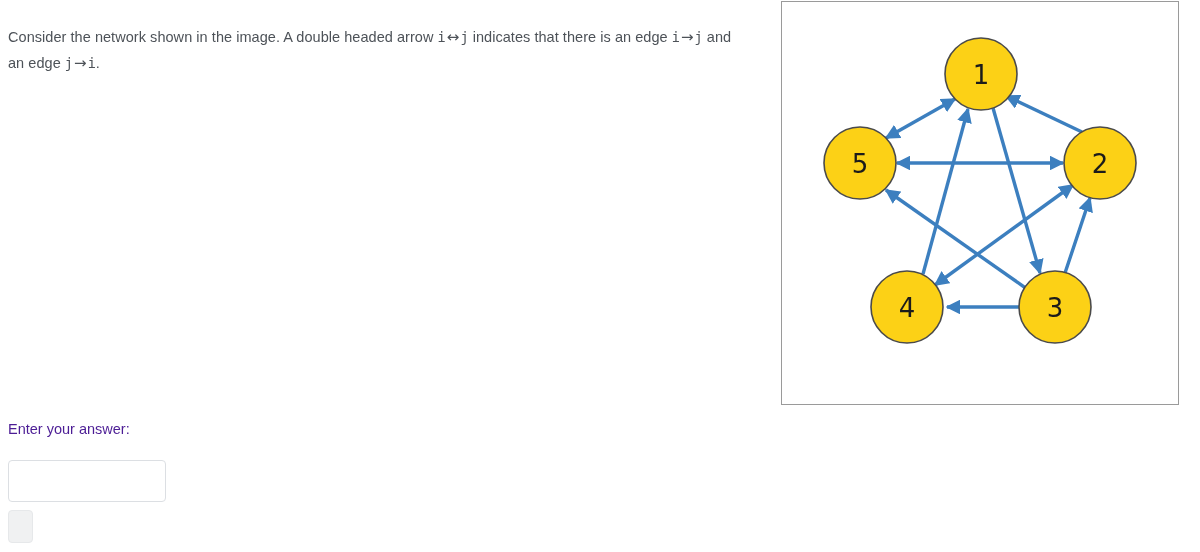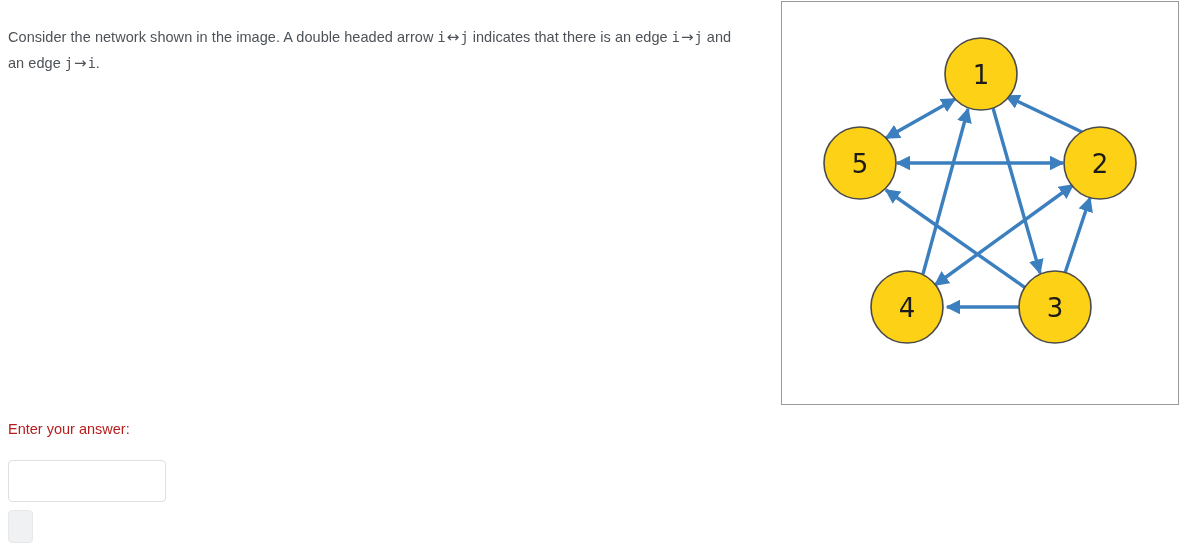--- a/index.html
+++ b/index.html
@@ -59,21 +59,21 @@
   
   .answer-area {
     position: absolute;
     left: 8px;
     top: 418px;
     width: 400px;
   }
   .answer-label {
     font-size: 14.5px;
     line-height: 22px;
-    color: #b91c1c;
+    color: #4c1d95;
     margin: 0 0 20px 0;
   }
   .answer-input {
     display: block;
     width: 158px;
     height: 42px;
     box-sizing: border-box;
     border: 1px solid #dcdfe3;
     border-radius: 4px;
     background: #ffffff;

